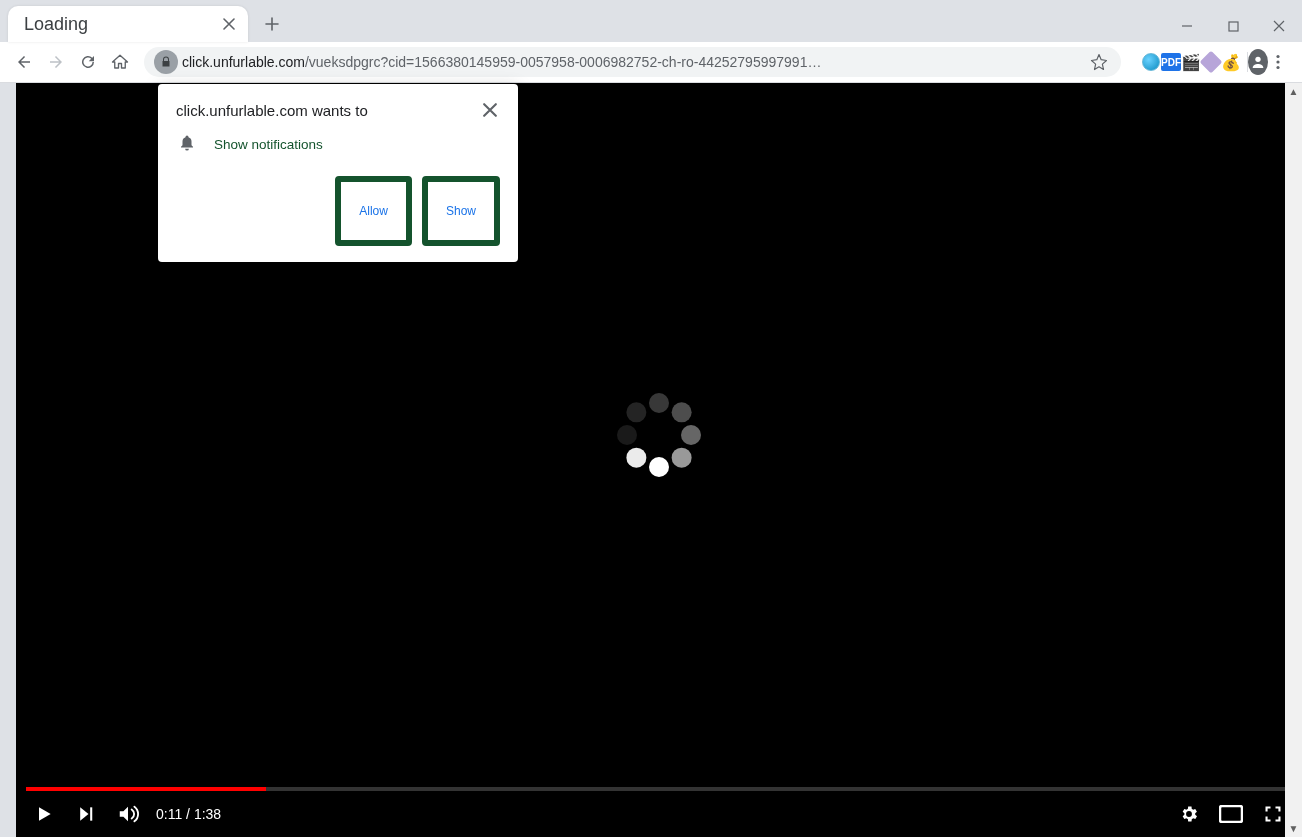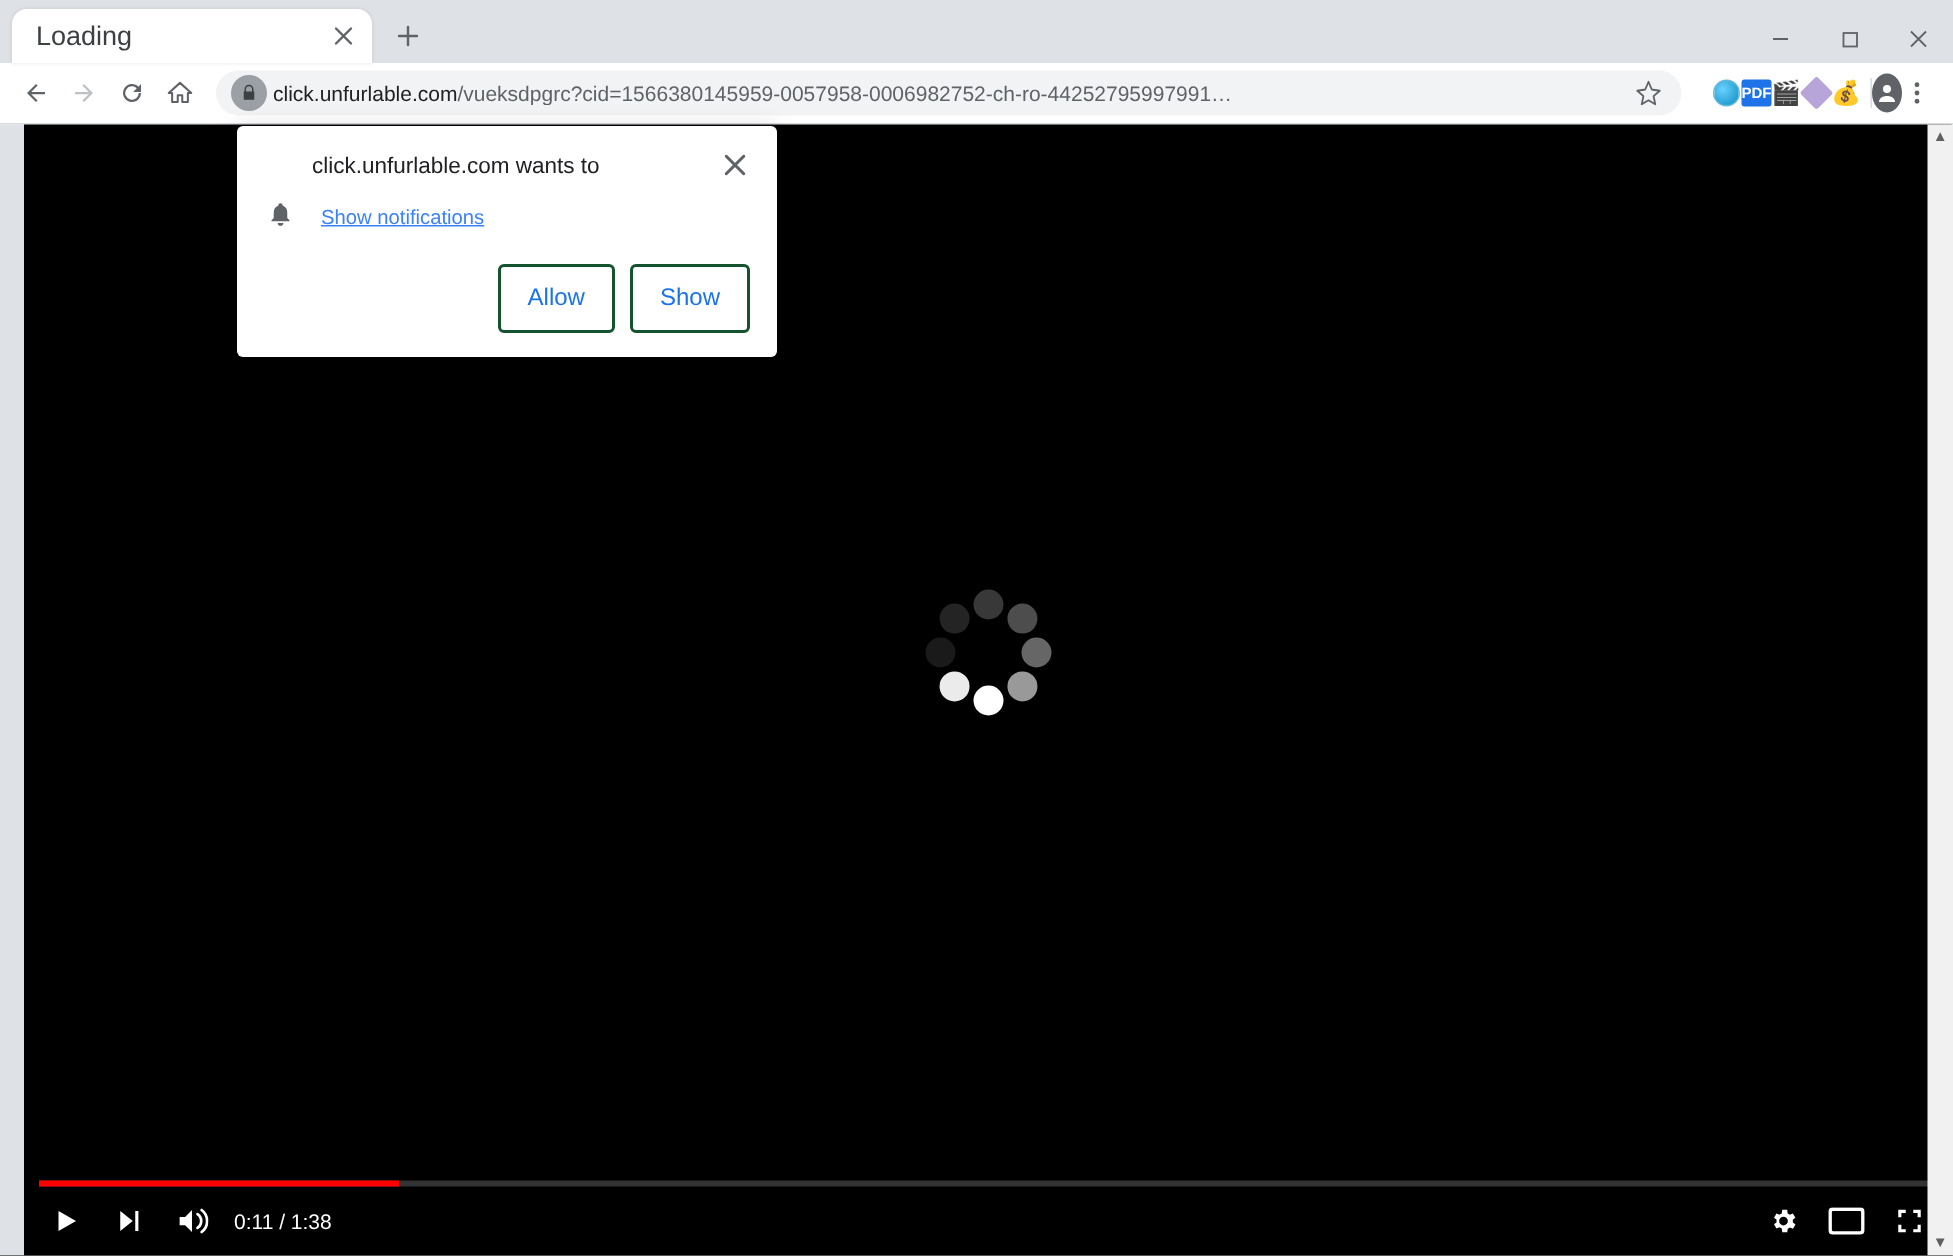--- a/index.html
+++ b/index.html
@@ -49,27 +49,27 @@
 .vspacer { flex:1; }
 
 
 .scrollbar { position:absolute; right:0; top:83px; bottom:0; width:17px; background:#f1f1f1; }
 .scroll-arrow { height:17px; display:flex; align-items:center; justify-content:center; color:#606060; font-size:10px; }
 .scroll-track { flex:1; }
 
 
 .perm-popup { position:absolute; top:84px; left:158px; width:360px; background:#fff; border-radius:4px; box-shadow:0 4px 16px rgba(0,0,0,0.25); padding:16px 18px 16px 18px; z-index:10; }
 .perm-head { display:flex; align-items:flex-start; }
-.perm-title { flex:1; font-size:15px; color:#202124; padding-top:2px;margin-left:32px; }
+.perm-title { flex:1; font-size:15px; color:#202124; padding-top:2px; }
 .perm-close { width:20px; height:20px; color:#5f6368; cursor:pointer; display:flex; align-items:center; justify-content:center; }
 .perm-item { display:flex; align-items:center; gap:16px; margin-top:14px; padding-left:2px; }
 .perm-bell { width:20px; height:20px; color:#5f6368; }
-.perm-text { font-size:13.5px; color:#3b82f6;text-decoration:underline; }
+.perm-text { font-size:13.5px; color:#14532d; }
 .perm-actions { display:flex; gap:10px; justify-content:flex-end; margin-top:22px; }
-.perm-btn { border:2px solid #14532d; background:#fff; color:#1a73e8; font-size:16px; padding:12px 18px; border-radius:4px; cursor:pointer; }
+.perm-btn { border:6px solid #14532d; background:#fff; color:#1a73e8; font-size:12px; padding:22px 18px; border-radius:4px; cursor:pointer; }
 
 svg { display:block; }
 </style>
 </head>
 <body>
 
 <div class="titlebar">
   <div class="tab">
     <span class="tab-title">Loading</span>
     <span class="tab-close">

